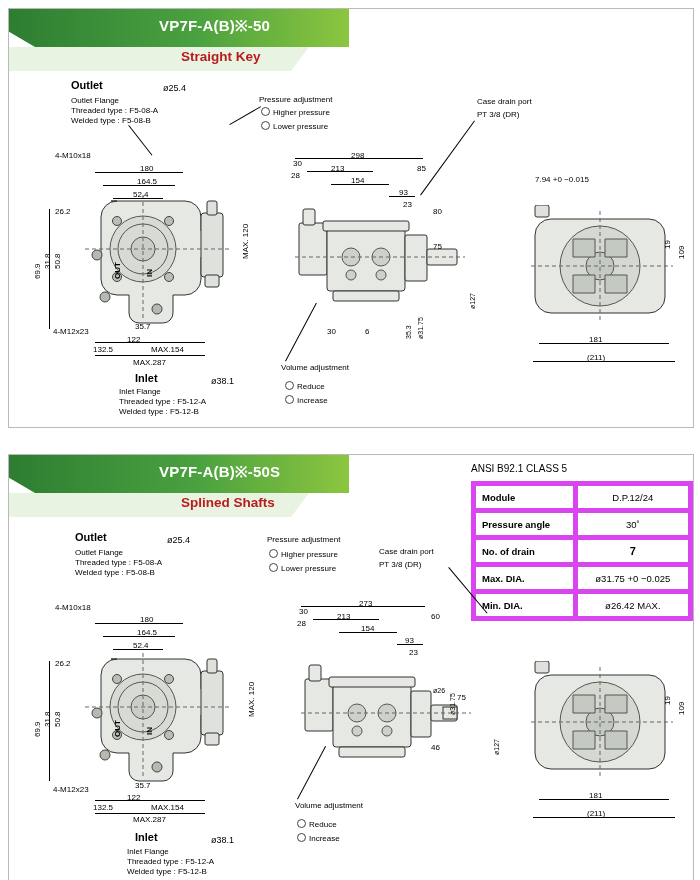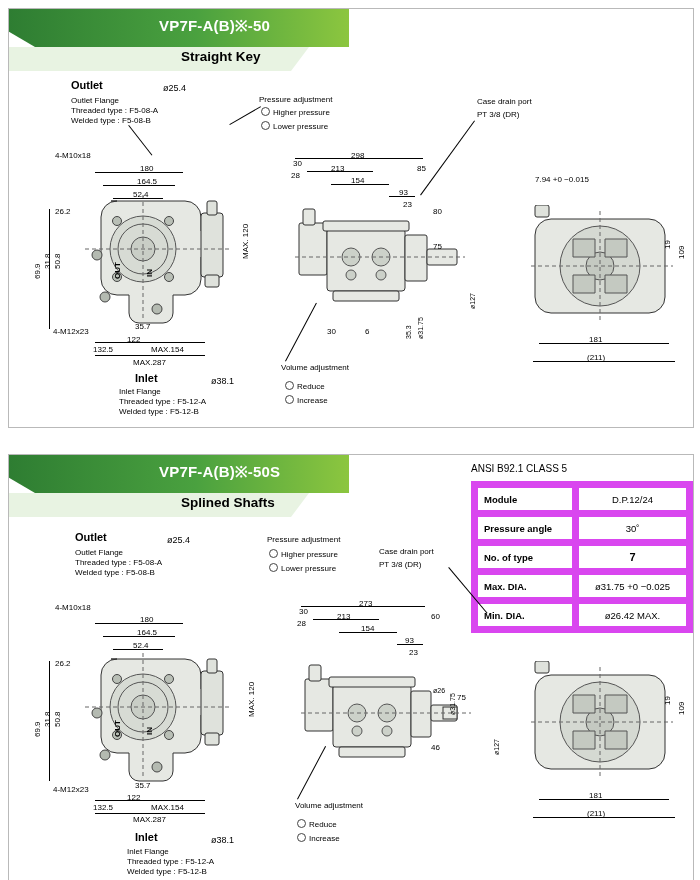--- a/index.html
+++ b/index.html
@@ -22,21 +22,21 @@
   .banner .wedge2{
     position:absolute;left:0;top:38px;width:300px;height:24px;
     background:#e8f3e2;
     clip-path:polygon(0 0,100% 0,282px 100%,0 100%);
   }
   .model-title{
     position:absolute;left:150px;top:6px;font-size:15px;font-weight:bold;color:#fff;
     letter-spacing:.2px;
   }
   .sub-title{
-    position:absolute;left:172px;top:40px;font-size:13.5px;font-weight:bold;color:#000000;text-align:center;
+    position:absolute;left:172px;top:40px;font-size:13.5px;font-weight:bold;color:#b91c1c;text-align:center;
   }
 
   
   .t{position:absolute;white-space:nowrap;font-size:8px;line-height:1.15;}
   .t.b{font-weight:bold;}
   .t.s7{font-size:7px;}
   .t.s9{font-size:9px;margin-left:34px;}
   .t.s11{font-size:11px;font-weight:bold;}
   .t.rot{transform-origin:0 0;transform:rotate(-90deg);}
 
@@ -53,21 +53,21 @@
 
   
   svg{display:block;}
   .dwg{position:absolute;}
 
   
   .ansi-cap{position:absolute;font-size:10px;}
   table.ansi{
     position:absolute;border-collapse:collapse;font-size:9.5px;background:#fff;
   }
-  table.ansi td{border:7px solid #d946ef;padding:3px 6px;height:16px;}
+  table.ansi td{border:5px solid #d946ef;padding:3px 6px;height:16px;}
   table.ansi td.k{font-weight:bold;width:92px;}
   table.ansi td.v{text-align:center;width:108px;}
 </style>
 </head>
 <body>
 
 <div class="panel" id="panel-top">
 
   <div class="banner">
     <div class="wedge"></div>
@@ -262,21 +262,21 @@
     <tbody>
         <tr>
       <td class="k">Module</td>
       <td class="v">D.P.12/24</td>
     </tr>
     <tr>
       <td class="k">Pressure angle</td>
       <td class="v">30˚</td>
     </tr>
     <tr>
-      <td class="k">No. of type</td>
+      <td class="k">No. of drain</td>
       <td class="v" style="font-weight:bold;font-size:11px;">7</td>
     </tr>
     <tr>
       <td class="k">Max. DIA.</td>
       <td class="v">ø31.75 +0 −0.025</td>
     </tr>
     <tr>
       <td class="k">Min. DIA.</td>
       <td class="v">ø26.42 MAX.</td>
     </tr>

